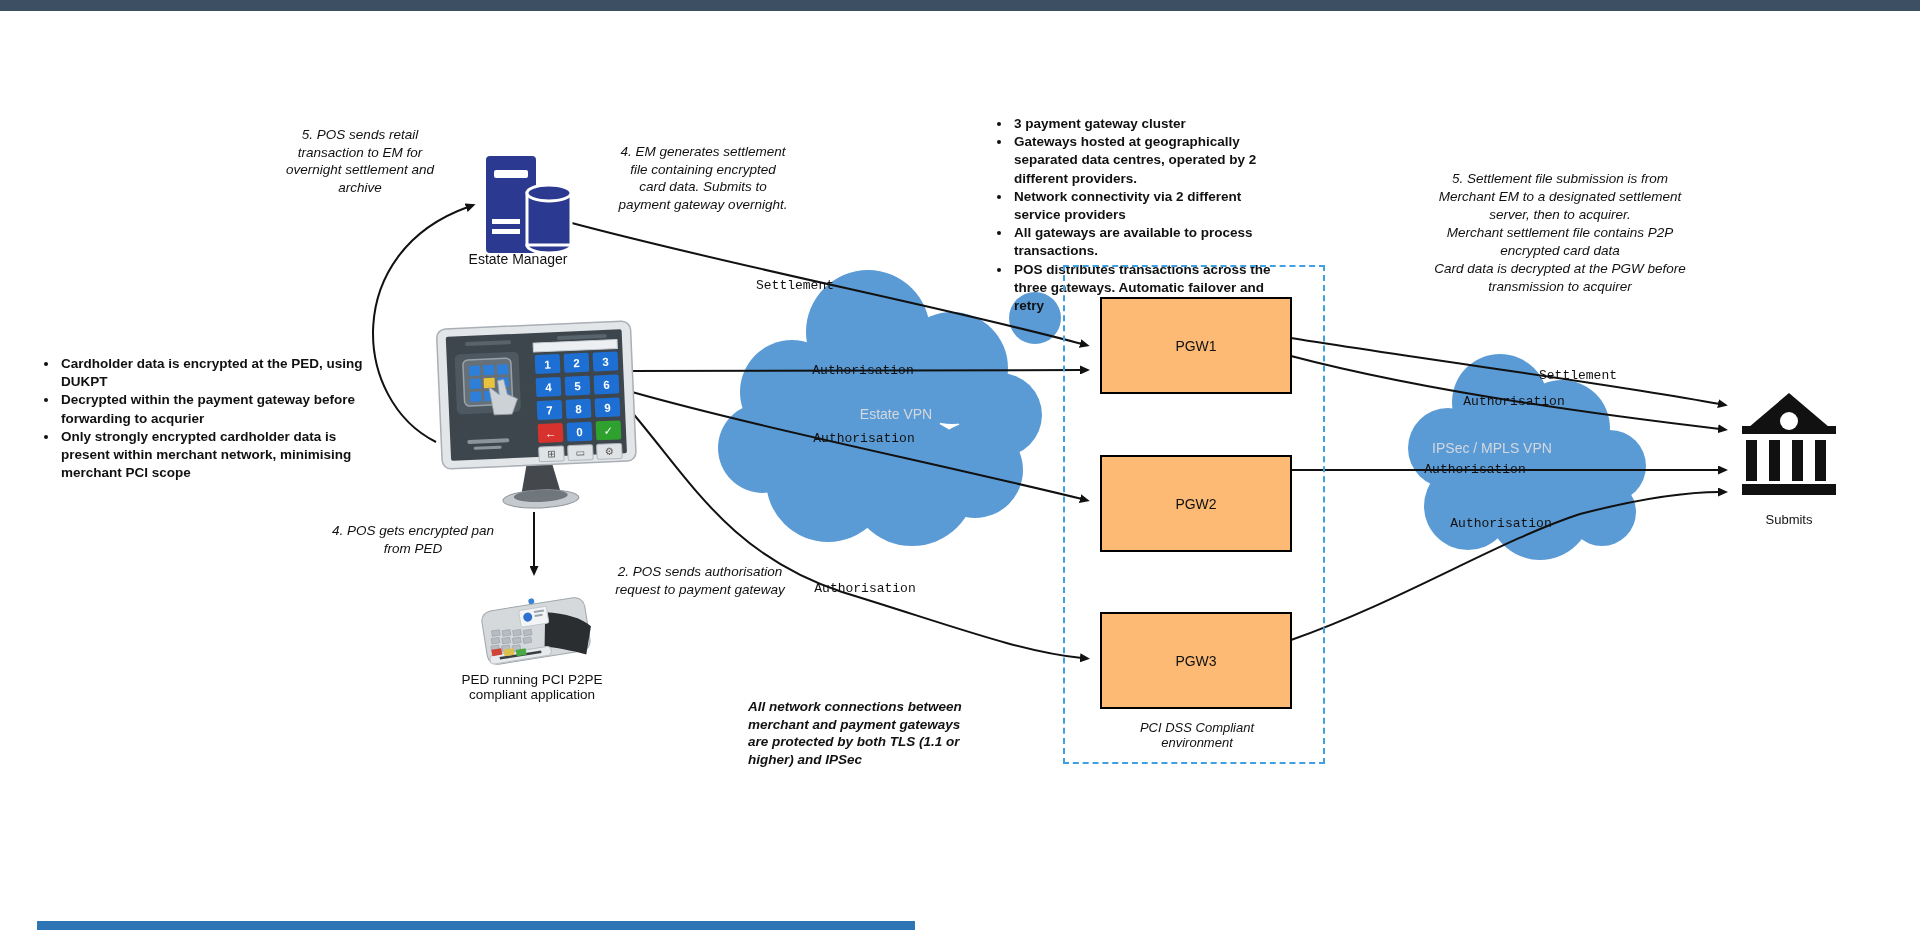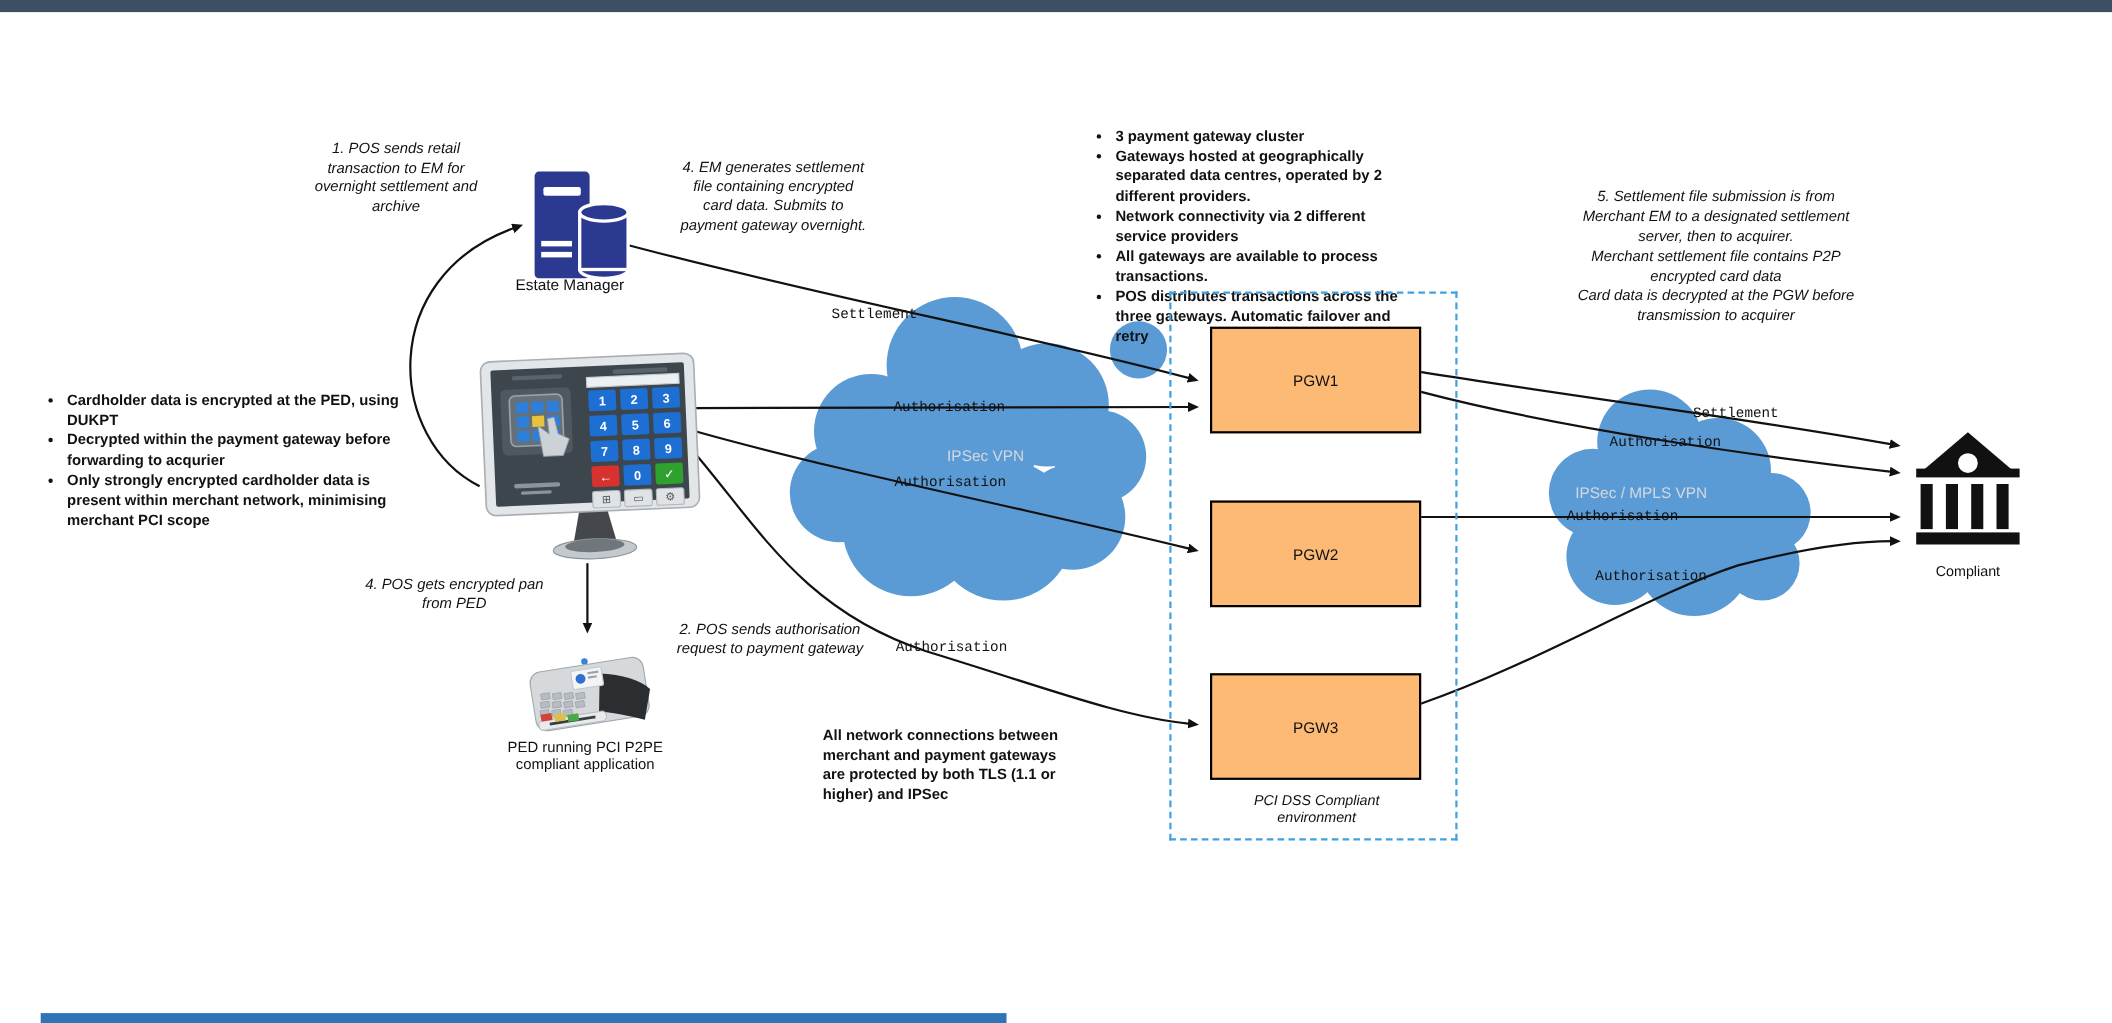--- a/index.html
+++ b/index.html
@@ -177,40 +177,40 @@
       <rect x="5" y="41" width="8" height="5.5"></rect>
         <rect x="15.5" y="42.5" width="8" height="5.5"></rect>
         <rect x="26" y="44" width="8" height="5.5"></rect>
     </g>
     <rect x="5" y="44.5" width="10" height="6.5" fill="#cf4437"></rect>
     <rect x="17" y="46.5" width="10" height="6.5" fill="#ddc04a"></rect>
     <rect x="29" y="48.5" width="10" height="6.5" fill="#49a945"></rect>
   </g>
 </svg>
 
-<div class="abs note" style="left:360px;top:126px;width:230px;">1. POS sends retail
+<div class="abs note" style="left:360px;top:126px;width:230px;">5. POS sends retail
 transaction to EM for
 overnight settlement and
 archive</div>
 <div class="abs note" style="left:703px;top:143px;width:230px;">4. EM generates settlement
 file containing encrypted
 card data. Submits to
 payment gateway overnight.</div>
 <div class="abs note" style="left:1560px;top:170px;width:300px;line-height:18px;">5. Settlement file submission is from
 Merchant EM to a  designated settlement
 server, then to acquirer.
 Merchant settlement file contains P2P
 encrypted card data
 Card data is decrypted at the PGW before
 transmission to acquirer</div>
 <div class="abs note" style="left:413px;top:522px;width:200px;">4. POS gets encrypted pan
 from PED</div>
 <div class="abs note" style="left:700px;top:563px;width:220px;">2. POS sends authorisation
 request to payment gateway</div>
-<div class="abs boldnote" style="left:748px;top:660px;width:230px;">All network connections between
+<div class="abs boldnote" style="left:748px;top:698px;width:230px;font-style:italic;">All network connections between
 merchant and payment gateways
 are protected by both TLS (1.1 or
 higher) and IPSec</div>
 
 <div class="abs" style="left:42px;top:355px;width:330px;">
   <ul class="blist">
     <li>Cardholder data is encrypted at the PED, using DUKPT</li>
     <li>Decrypted within the payment gateway before forwarding to acqurier</li>
     <li>Only strongly encrypted cardholder data is present within merchant network, minimising merchant PCI scope</li>
   </ul>
@@ -229,23 +229,23 @@
 <div class="abs env-box" style="left:1063px;top:265px;width:258px;height:495px;"></div>
 <div class="abs pgw-box" style="left:1100px;top:297px;width:188px;height:93px;">PGW1</div>
 <div class="abs pgw-box" style="left:1100px;top:455px;width:188px;height:93px;">PGW2</div>
 <div class="abs pgw-box" style="left:1100px;top:612px;width:188px;height:93px;">PGW3</div>
 <div class="abs env-label" style="left:1197px;top:720px;">PCI DSS Compliant
 environment</div>
 
 <div class="abs node-label" style="left:518px;top:251px;">Estate Manager</div>
 <div class="abs node-label" style="left:532px;top:672px;font-size:13.5px;">PED running PCI P2PE
 compliant application</div>
-<div class="abs node-label" style="left:1789px;top:512px;font-size:13px;">Compliant</div>
-
-<div class="abs cloud-label" style="left:896px;top:406px;">IPSec VPN</div>
+<div class="abs node-label" style="left:1789px;top:512px;font-size:13px;">Submits</div>
+
+<div class="abs cloud-label" style="left:896px;top:406px;">Estate VPN</div>
 <div class="abs cloud-label" style="left:1492px;top:440px;">IPSec / MPLS VPN</div>
 
 <div class="abs edge-label" style="left:795px;top:278px;">Settlement</div>
 <div class="abs edge-label" style="left:863px;top:363px;">Authorisation</div>
 <div class="abs edge-label" style="left:864px;top:431px;">Authorisation</div>
 <div class="abs edge-label" style="left:865px;top:581px;">Authorisation</div>
 <div class="abs edge-label" style="left:1578px;top:368px;">Settlement</div>
 <div class="abs edge-label" style="left:1514px;top:394px;">Authorisation</div>
 <div class="abs edge-label" style="left:1475px;top:462px;">Authorisation</div>
 <div class="abs edge-label" style="left:1501px;top:516px;">Authorisation</div>

